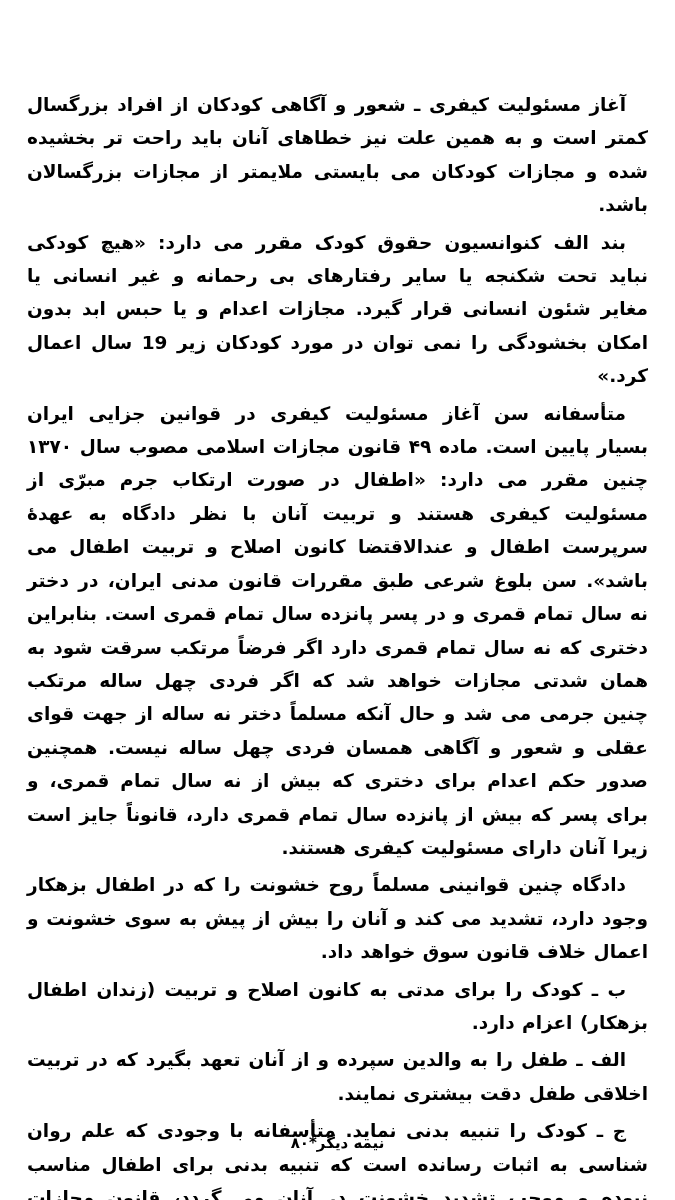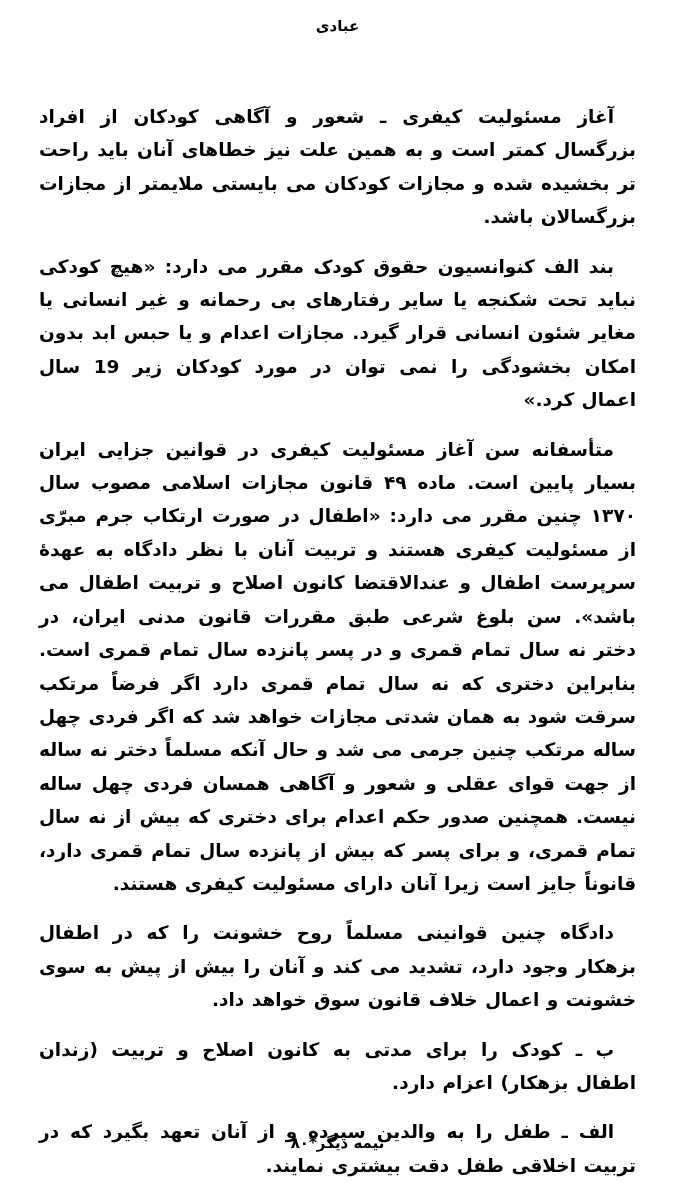--- a/index.html
+++ b/index.html
@@ -32,42 +32,41 @@
     top: 84px;
     right: 23px;
     left: 23px;
     font-size: 18.5px;
     font-weight: bold;
     line-height: 33.4px;
     text-align: justify;
     word-spacing: 1px;
   }
   .body-text p {
-    margin: 16px;
+    margin: 4px;
     padding: 0;
     text-indent: 22px;
   }
   .page-footer {
     position: absolute;
     top: 1134px;
     left: 0;
     right: 0;
     text-align: center;
     font-size: 15px;
     font-weight: bold;
     direction: rtl;
   }
   .page-footer span { display: inline; }
 </style>
 </head>
 <body>
 
 <div class="page">
 
-  <div class="running-header">عبادی</div>
 
   <div class="body-text">
     <p>آغاز مسئولیت کیفری ـ شعور و آگاهی کودکان از افراد بزرگسال کمتر است و به همین علت نیز خطاهای آنان باید راحت تر بخشیده شده و مجازات کودکان می بایستی ملایمتر از مجازات بزرگسالان باشد.</p>
     <p>بند الف کنوانسیون حقوق کودک مقرر می دارد: «هیچ کودکی نباید تحت شکنجه یا سایر رفتارهای بی رحمانه و غیر انسانی یا مغایر شئون انسانی قرار گیرد. مجازات اعدام و یا حبس ابد بدون امکان بخشودگی را نمی توان در مورد کودکان زیر 19 سال اعمال کرد.»</p>
     <p>متأسفانه سن آغاز مسئولیت کیفری در قوانین جزایی ایران بسیار پایین است. ماده ۴۹ قانون مجازات اسلامی مصوب سال ۱۳۷۰ چنین مقرر می دارد: «اطفال در صورت ارتکاب جرم مبرّی از مسئولیت کیفری هستند و تربیت آنان با نظر دادگاه به عهدهٔ سرپرست اطفال و عندالاقتضا کانون اصلاح و تربیت اطفال می باشد». سن بلوغ شرعی طبق مقررات قانون مدنی ایران، در دختر نه سال تمام قمری و در پسر پانزده سال تمام قمری است. بنابراین دختری که نه سال تمام قمری دارد اگر فرضاً مرتکب سرقت شود به همان شدتی مجازات خواهد شد که اگر فردی چهل ساله مرتکب چنین جرمی می شد و حال آنکه مسلماً دختر نه ساله از جهت قوای عقلی و شعور و آگاهی همسان فردی چهل ساله نیست. همچنین صدور حکم اعدام برای دختری که بیش از نه سال تمام قمری، و برای پسر که بیش از پانزده سال تمام قمری دارد، قانوناً جایز است زیرا آنان دارای مسئولیت کیفری هستند.</p>
     <p>دادگاه چنین قوانینی مسلماً روح خشونت را که در اطفال بزهکار وجود دارد، تشدید می کند و آنان را بیش از پیش به سوی خشونت و اعمال خلاف قانون سوق خواهد داد.</p>
     <p>ب ـ کودک را برای مدتی به کانون اصلاح و تربیت (زندان اطفال بزهکار) اعزام دارد.</p>
     <p>الف ـ طفل را به والدین سپرده و از آنان تعهد بگیرد که در تربیت اخلاقی طفل دقت بیشتری نمایند.</p>
     <p>ج ـ کودک را تنبیه بدنی نماید. متأسفانه با وجودی که علم روان شناسی به اثبات رسانده است که تنبیه بدنی برای اطفال مناسب نبوده و موجب تشدید خشونت در آنان می گردد، قانون مجازات اسلامی اجازه چنین امری را صادر کرده است و فقط در</p>
   </div>

